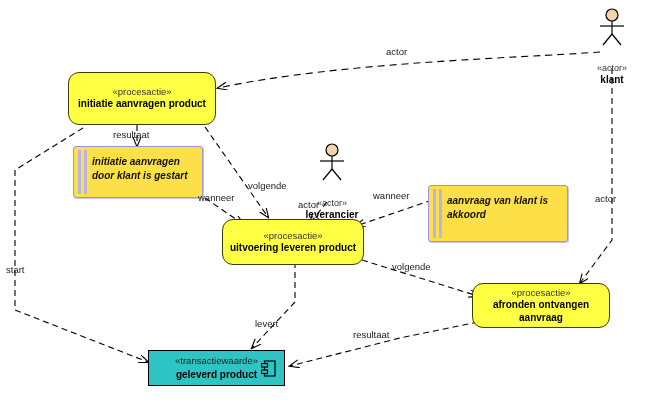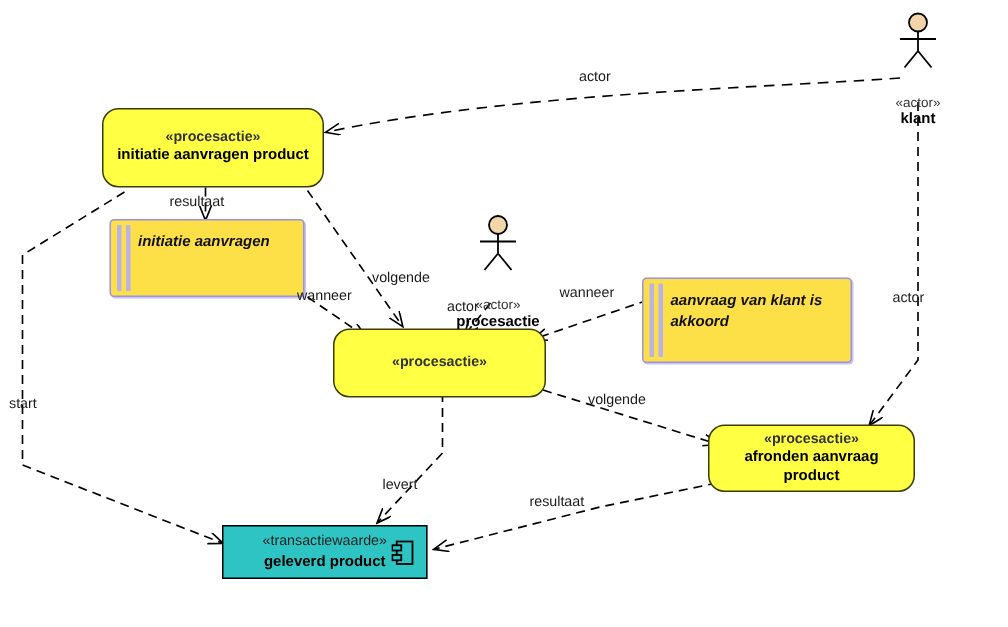--- a/index.html
+++ b/index.html
@@ -39,21 +39,21 @@
     flex-direction: column;
     align-items: center;
     justify-content: center;
     text-align: center;
     line-height: 1.28;
     z-index: 5;
   }
   .action .stereo {
     font-size: 9.5px;
     color: #333333;
-    font-weight: bold;
+    font-weight: normal;
   }
   .action .nm {
     font-size: 10px;
     color: #000000;
     font-weight: bold;
     padding: 0 5px;
   }
 
   .tvalue {
     background: #2ec4c4;
@@ -191,39 +191,41 @@
   <div class="node action" style="left:68px; top:72px; width:148px; height:53px;">
     <div class="stereo">«procesactie»</div>
     <div class="nm">initiatie aanvragen product</div>
   </div>
 
   <div class="node note" style="left:73px; top:146px; width:130px; height:52px;">
     <div class="bar1"></div>
     <div class="bar2"></div>
     <div class="ntxt">
       <div>initiatie aanvragen</div>
+      <div>door klant is gestart</div>
     </div>
   </div>
 
   <div class="node note" style="left:428px; top:143px; width:140px; height:57px;margin-top:42px;">
     <div class="bar1"></div>
     <div class="bar2"></div>
     <div class="ntxt">
       <div>aanvraag van klant is</div>
       <div>akkoord</div>
     </div>
   </div>
 
   <div class="node action" style="left:222px; top:219px; width:142px; height:46px;">
     <div class="stereo">«procesactie»</div>
+    <div class="nm">uitvoering leveren product</div>
   </div>
 
   <div class="node action" style="left:472px; top:283px; width:138px; height:45px;">
     <div class="stereo">«procesactie»</div>
-    <div class="nm">afronden aanvraag product</div>
+    <div class="nm">afronden ontvangen aanvraag</div>
   </div>
 
   <div class="node tvalue" style="left:148px; top:350px; width:137px; height:36px;">
     <div class="stereo">«transactiewaarde»</div>
     <div class="nm">geleverd product</div>
     <svg class="comp-icon" viewBox="0 0 15 17" xmlns="http://www.w3.org/2000/svg">
       <rect x="3.5" y="1" width="10.5" height="15" fill="none" stroke="#000" stroke-width="1.2"></rect>
       <rect x="0.5" y="3.5" width="6" height="3.5" fill="#2ec4c4" stroke="#000" stroke-width="1.2"></rect>
       <rect x="0.5" y="10" width="6" height="3.5" fill="#2ec4c4" stroke="#000" stroke-width="1.2"></rect>
     </svg>
@@ -243,21 +245,21 @@
 
   <div class="actor" style="left:300px; top:143px;">
     <svg width="34" height="38" viewBox="0 0 34 38" xmlns="http://www.w3.org/2000/svg">
       <circle cx="17" cy="7" r="6" fill="#f2d6aa" stroke="#000" stroke-width="1.2"></circle>
       <line x1="17" y1="13" x2="17" y2="26" stroke="#000" stroke-width="1.2"></line>
       <line x1="5" y1="18" x2="29" y2="18" stroke="#000" stroke-width="1.2"></line>
       <line x1="17" y1="26" x2="8" y2="37" stroke="#000" stroke-width="1.2"></line>
       <line x1="17" y1="26" x2="26" y2="37" stroke="#000" stroke-width="1.2"></line>
     </svg>
     <div class="stereo">«actor»</div>
-    <div class="nm">procesactie</div>
+    <div class="nm">leverancier</div>
   </div>
 
   <div class="elabel" style="left:386px; top:46px;">actor</div>
 
   <div class="elabel" style="left:113px; top:129px;">resultaat</div>
 
   <div class="elabel" style="left:198px; top:192px;">wanneer</div>
 
   <div class="elabel" style="left:248px; top:180px;">volgende</div>
 

